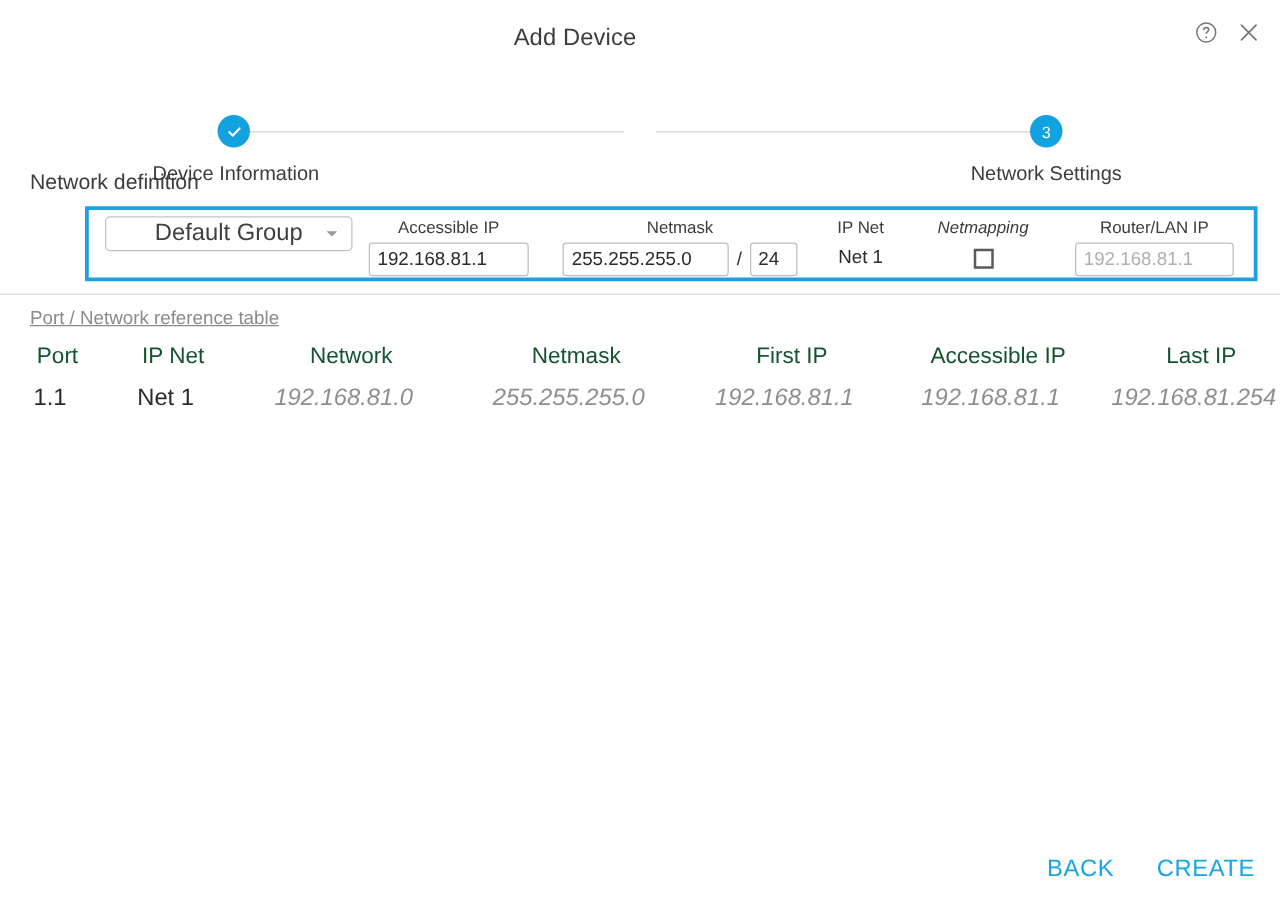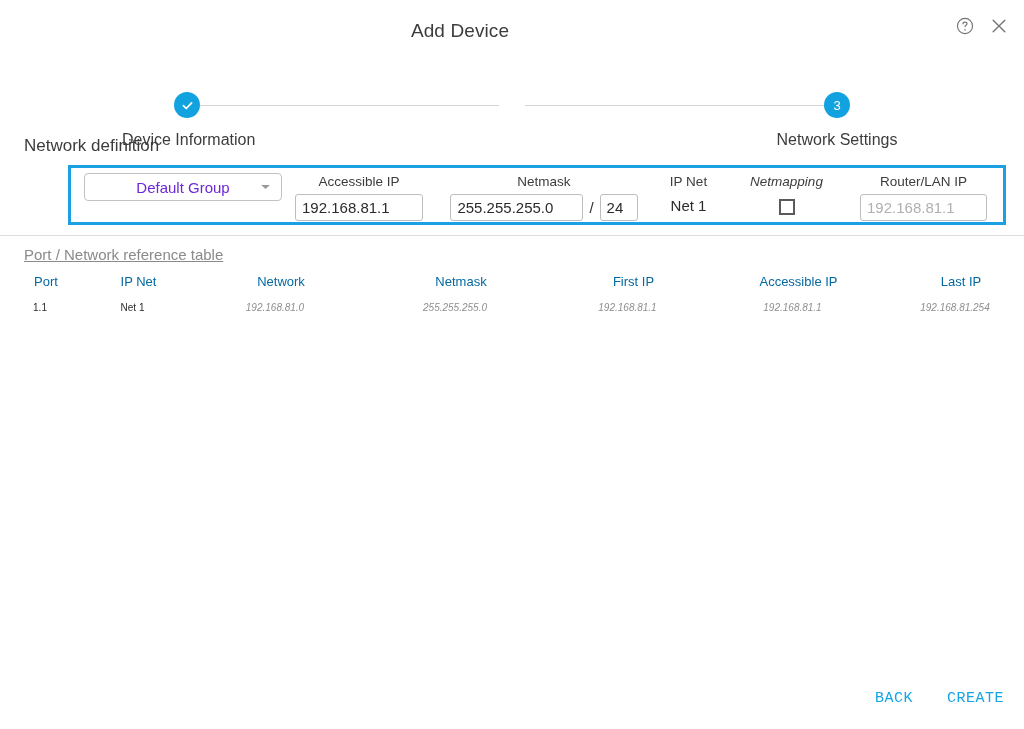--- a/index.html
+++ b/index.html
@@ -155,22 +155,22 @@
     border: 1px solid #c2c2c2;
     border-radius: 4px;
     background: #ffffff;
     display: flex;
     align-items: center;
     justify-content: center;
     position: relative;
     cursor: pointer;
   }
   .select-text {
-    font-size: 15px;
-    color: #6d28d9;
+    font-size: 19px;
+    color: #404040;
   }
   .select-caret {
     position: absolute;
     right: 10px;
     top: 50%;
     transform: translateY(-50%);
     color: #9a9a9a;
   }
   .select-caret svg { display: block; }
 
@@ -221,28 +221,28 @@
     margin: 10px 0 0 24px;
     text-decoration: underline;
   }
   table.ref {
     margin-top: 11px;
     width: 1000px;
     border-collapse: collapse;
     table-layout: fixed;
   }
   table.ref th {
-    font-size: 13px;
+    font-size: 18px;
     font-weight: normal;
-    color: #0369a1;
+    color: #14532d;
     padding: 0 0 13px 12px;
     text-align: center;
   }
   table.ref td {
-    font-size: 10px;
+    font-size: 19px;
     text-align: center;
     color: #8e8e8e;
     font-style: italic;
     padding: 0;
   }
   table.ref td.solid {
     color: #2b2b2b;
     font-style: normal;
   }
   col.c-port { width: 80px; }
@@ -258,22 +258,22 @@
     position: absolute;
     bottom: 18px;
     right: 18px;
     display: flex;
     align-items: center;
     gap: 30px;
   }
   .flat-btn {
     background: none;
     border: none;
-    font-family: Liberation Mono, monospace;
-    font-size: 15px;
+    font-family: Liberation Sans, sans-serif;
+    font-size: 19px;
     color: #14a5e4;
     letter-spacing: 0.5px;
     cursor: pointer;
     padding: 4px 2px;
   }
 </style>
 </head>
 <body>
 
 <div class="dialog-header">

